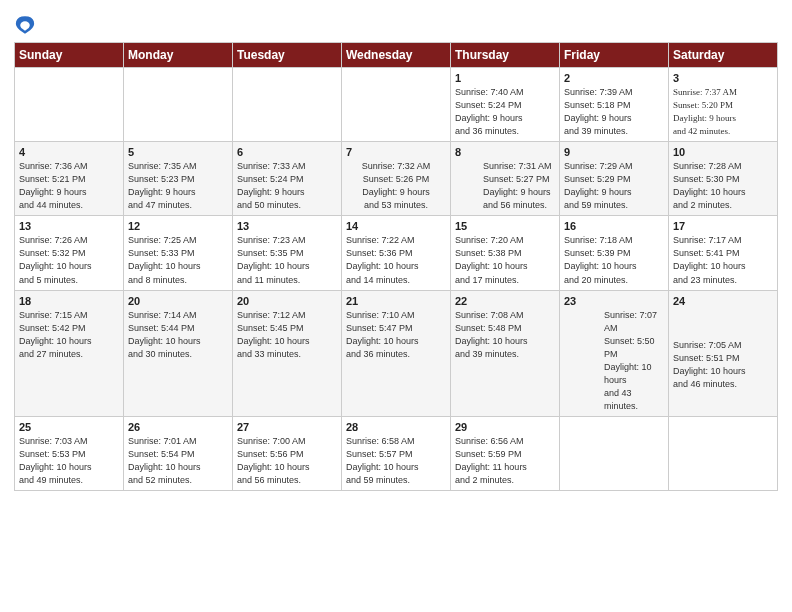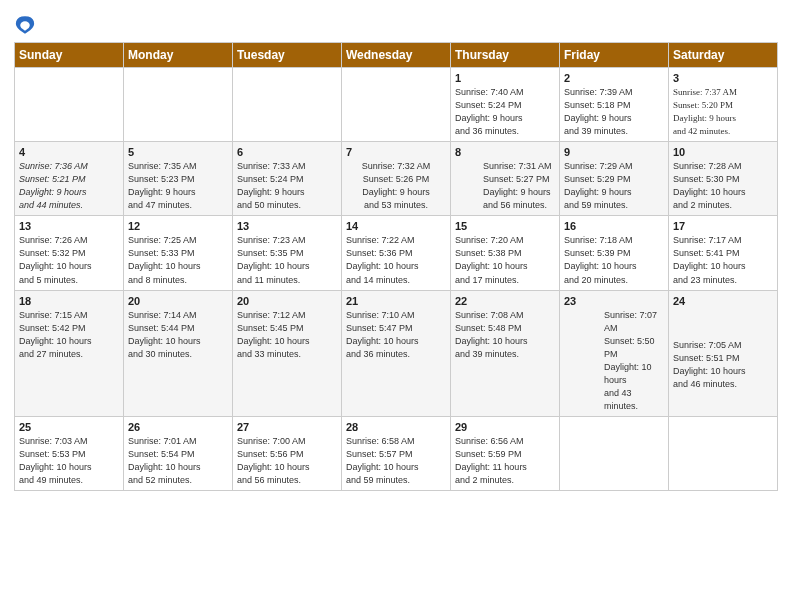--- a/index.html
+++ b/index.html
@@ -43,21 +43,21 @@
       font-size: 14px;
       color: #555;
       margin-top: 2px;
     }
     table {
       width: 100%;
       border-collapse: collapse;
       table-layout: fixed;
     }
     thead tr th {
-      background-color: #a16207;
+      background-color: #7f1d1d;
       color: #fff;
       font-size: 12px;
       font-weight: bold;
       padding: 5px 4px;
       text-align: left;
       border: 1px solid #ccc;
     }
     tbody tr td {
       border: 1px solid #ccc;
       vertical-align: top;
@@ -144,21 +144,21 @@
             <div class="day-number">3</div>
             <div class="day-info" style="white-space: pre-line; font-family: Liberation Serif, serif;">Sunrise: 7:37 AM
 Sunset: 5:20 PM
 Daylight: 9 hours
 and 42 minutes.</div>
           </td>
         </tr>
         <tr>
           <td>
             <div class="day-number">4</div>
-            <div class="day-info" style="white-space: pre-line; font-style: italic;">Sunrise: 7:36 AM
+            <div class="day-info" style="white-space: pre-line;">Sunrise: 7:36 AM
 Sunset: 5:21 PM
 Daylight: 9 hours
 and 44 minutes.</div>
           </td>
           <td>
             <div class="day-number">5</div>
             <div class="day-info" style="white-space: pre-line;">Sunrise: 7:35 AM
 Sunset: 5:23 PM
 Daylight: 9 hours
 and 47 minutes.</div>

